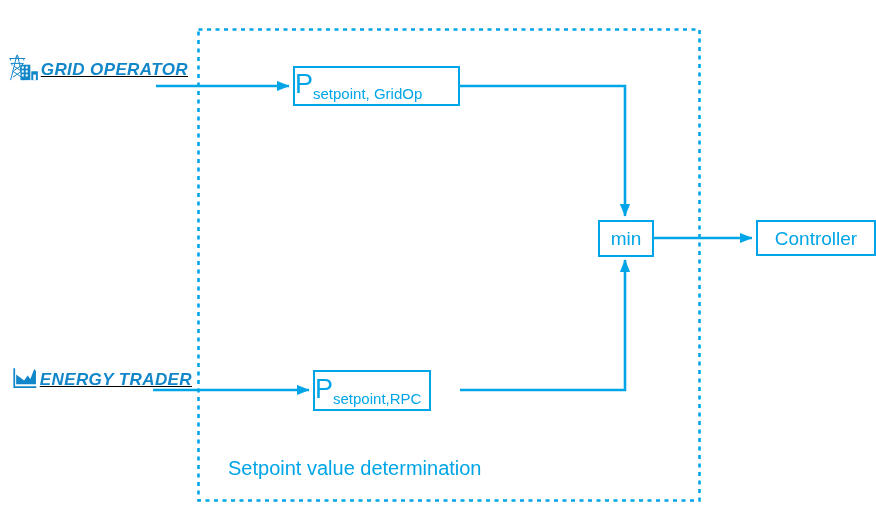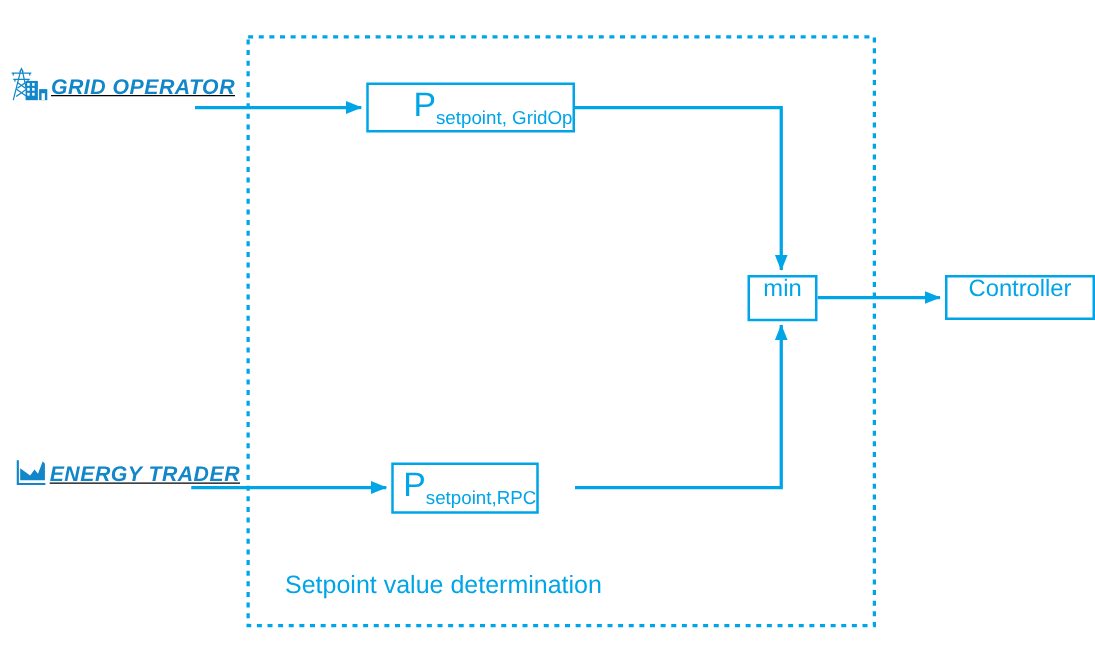--- a/index.html
+++ b/index.html
@@ -13,24 +13,24 @@
   .canvas{
     position:relative;width:876px;height:525px;background:var(--bg);overflow:hidden;
   }
   .overlay{position:absolute;left:0;top:0;width:876px;height:525px;pointer-events:none;}
   .conn{stroke:var(--diagram);stroke-width:2.6;fill:none;}
   .dash{stroke:var(--diagram);stroke-width:2.6;fill:none;stroke-dasharray:4 4.5;}
   .arrowhead{fill:var(--diagram);}
 
   .block{
     position:absolute;background:#fff;border:2.6px solid var(--diagram);
-    display:flex;align-items:flex-start;justify-content:center;
+    display:flex;align-items:center;justify-content:center;
     color:var(--diagram);
   }
-  .pblock{justify-content:flex-end;align-items:center;padding-left:28px;}
+  .pblock{justify-content:flex-start;align-items:center;}
   .pbase{font-size:27px;line-height:1;}
   .psub{font-size:15px;line-height:1;vertical-align:-6px;}
   .plain-label{font-size:19px;line-height:1;}
 
   .entity{
     position:absolute;display:flex;flex-direction:row;align-items:center;text-decoration:underline;
   }
   .entity-label{
     margin-top:4px;font-size:17px;font-weight:bold;font-style:italic;
     letter-spacing:0.4px;color:var(--entity);white-space:nowrap;

